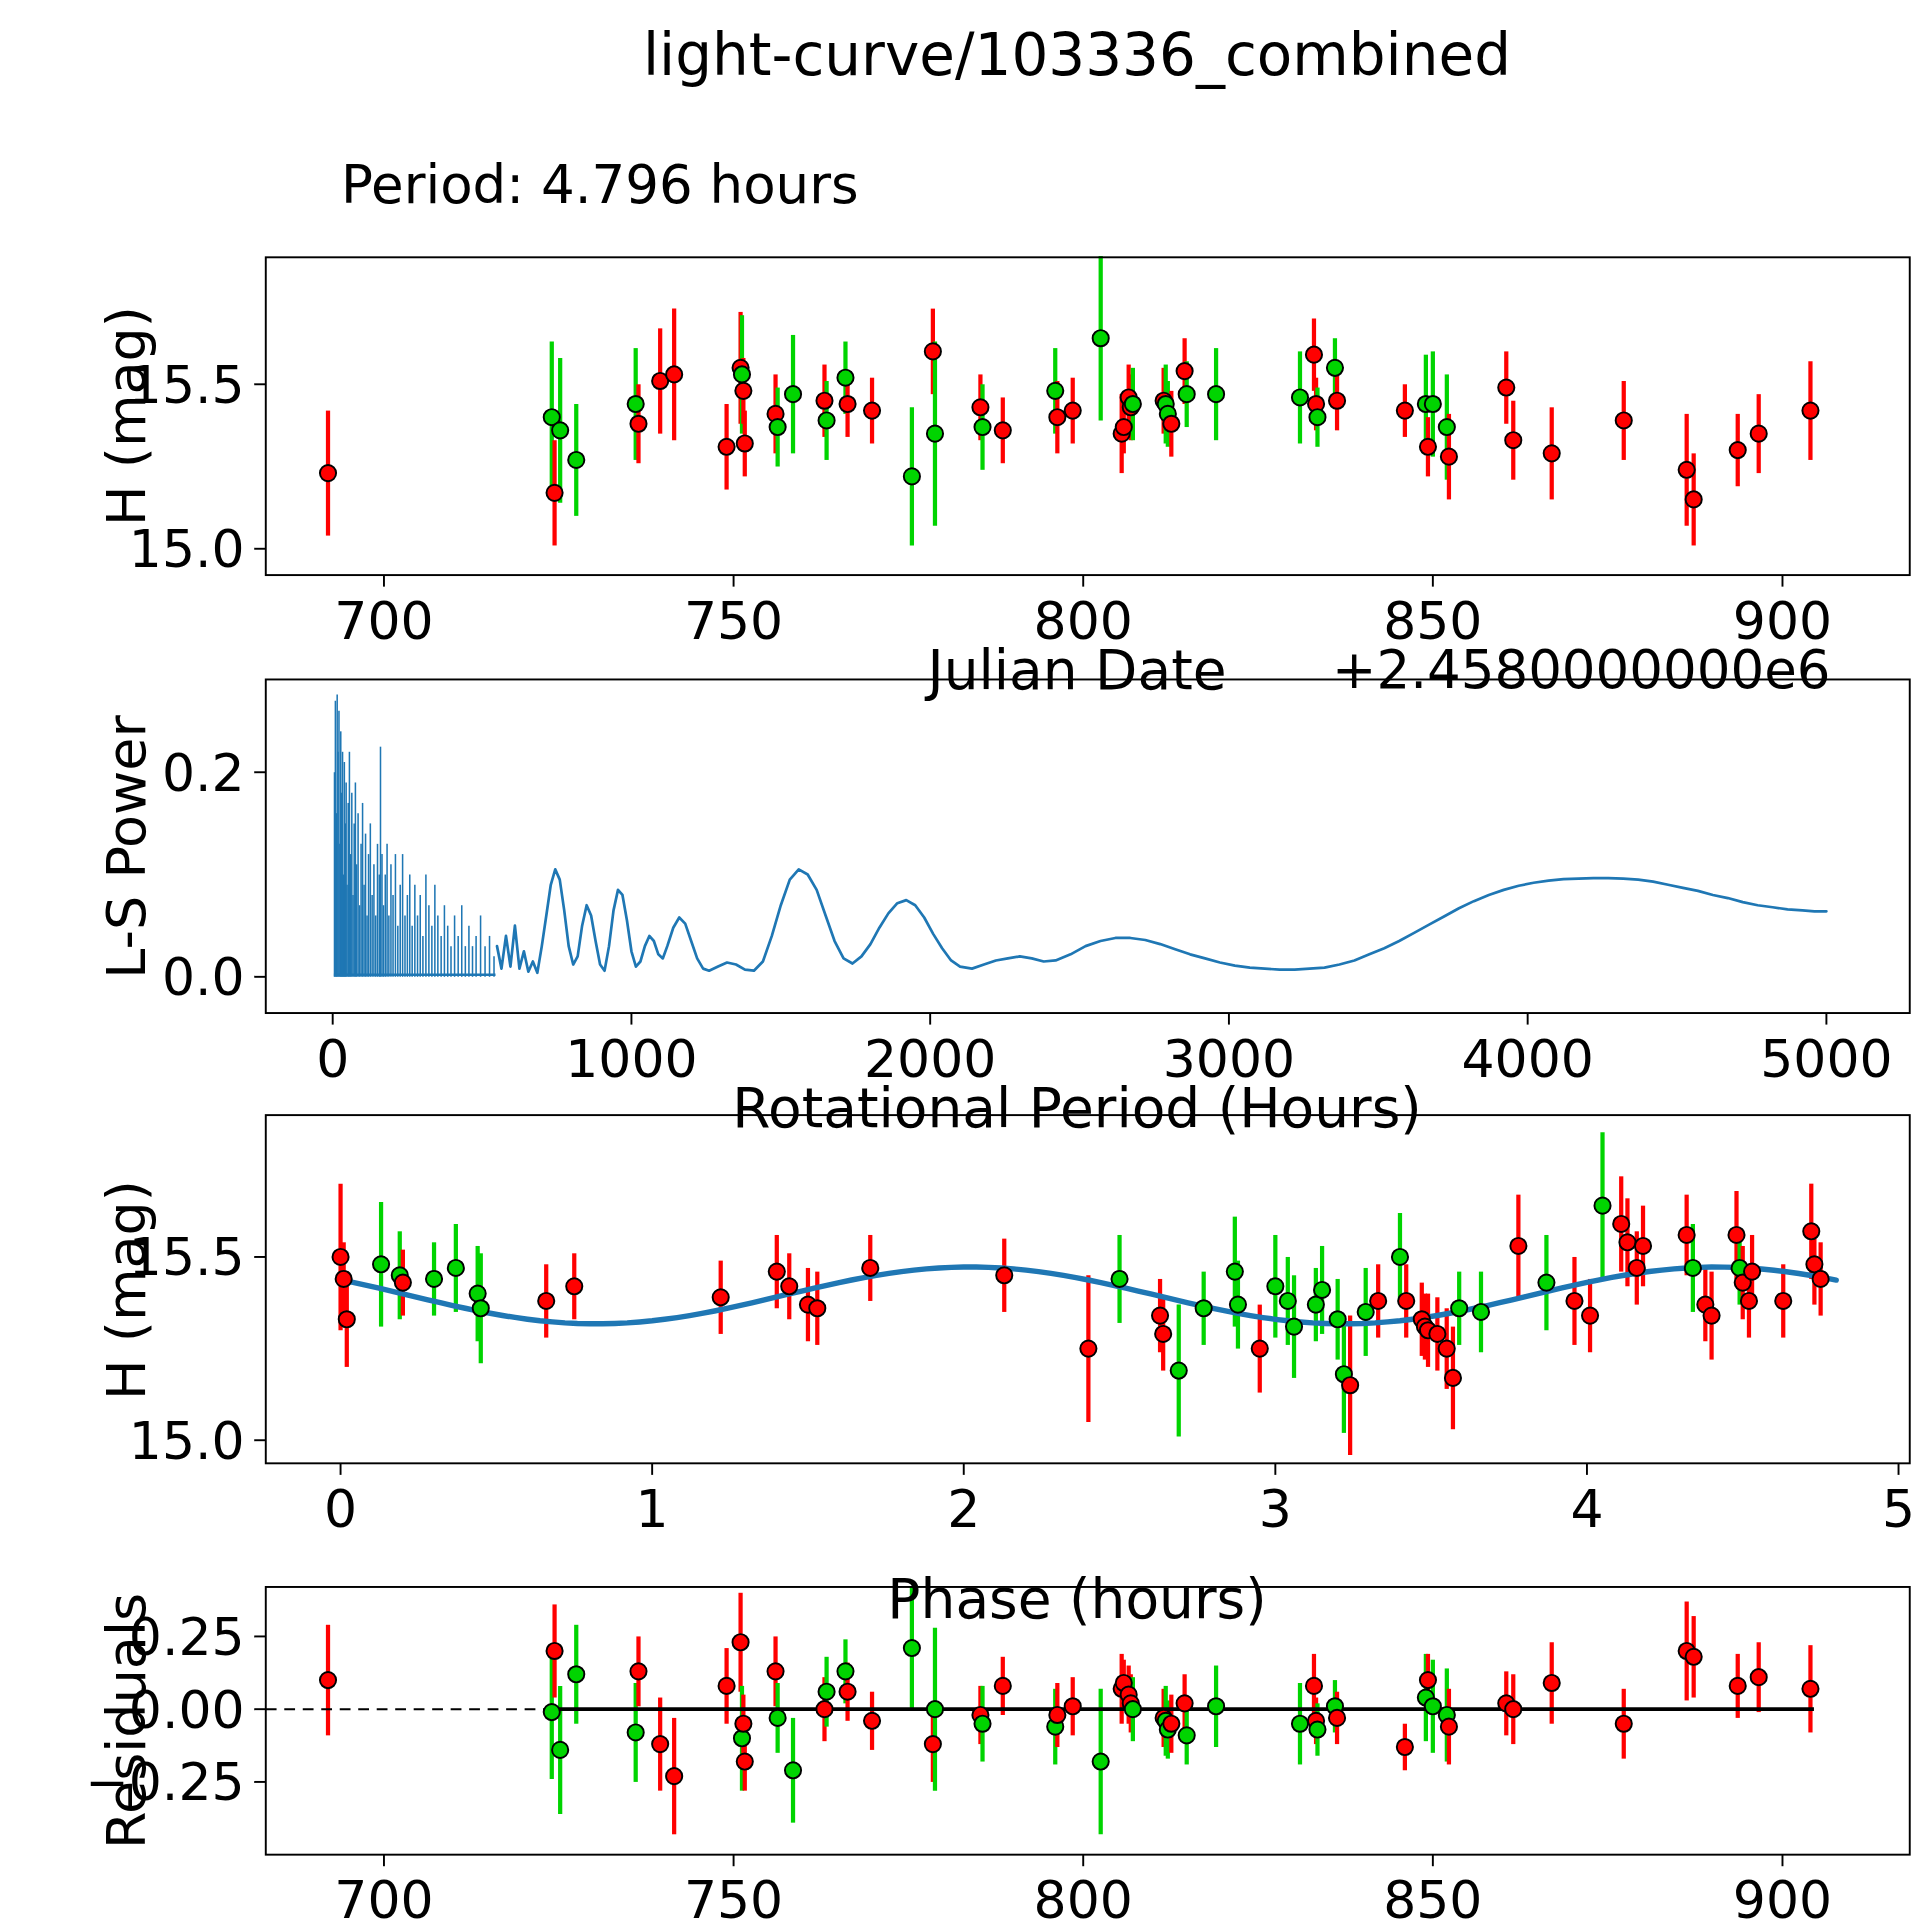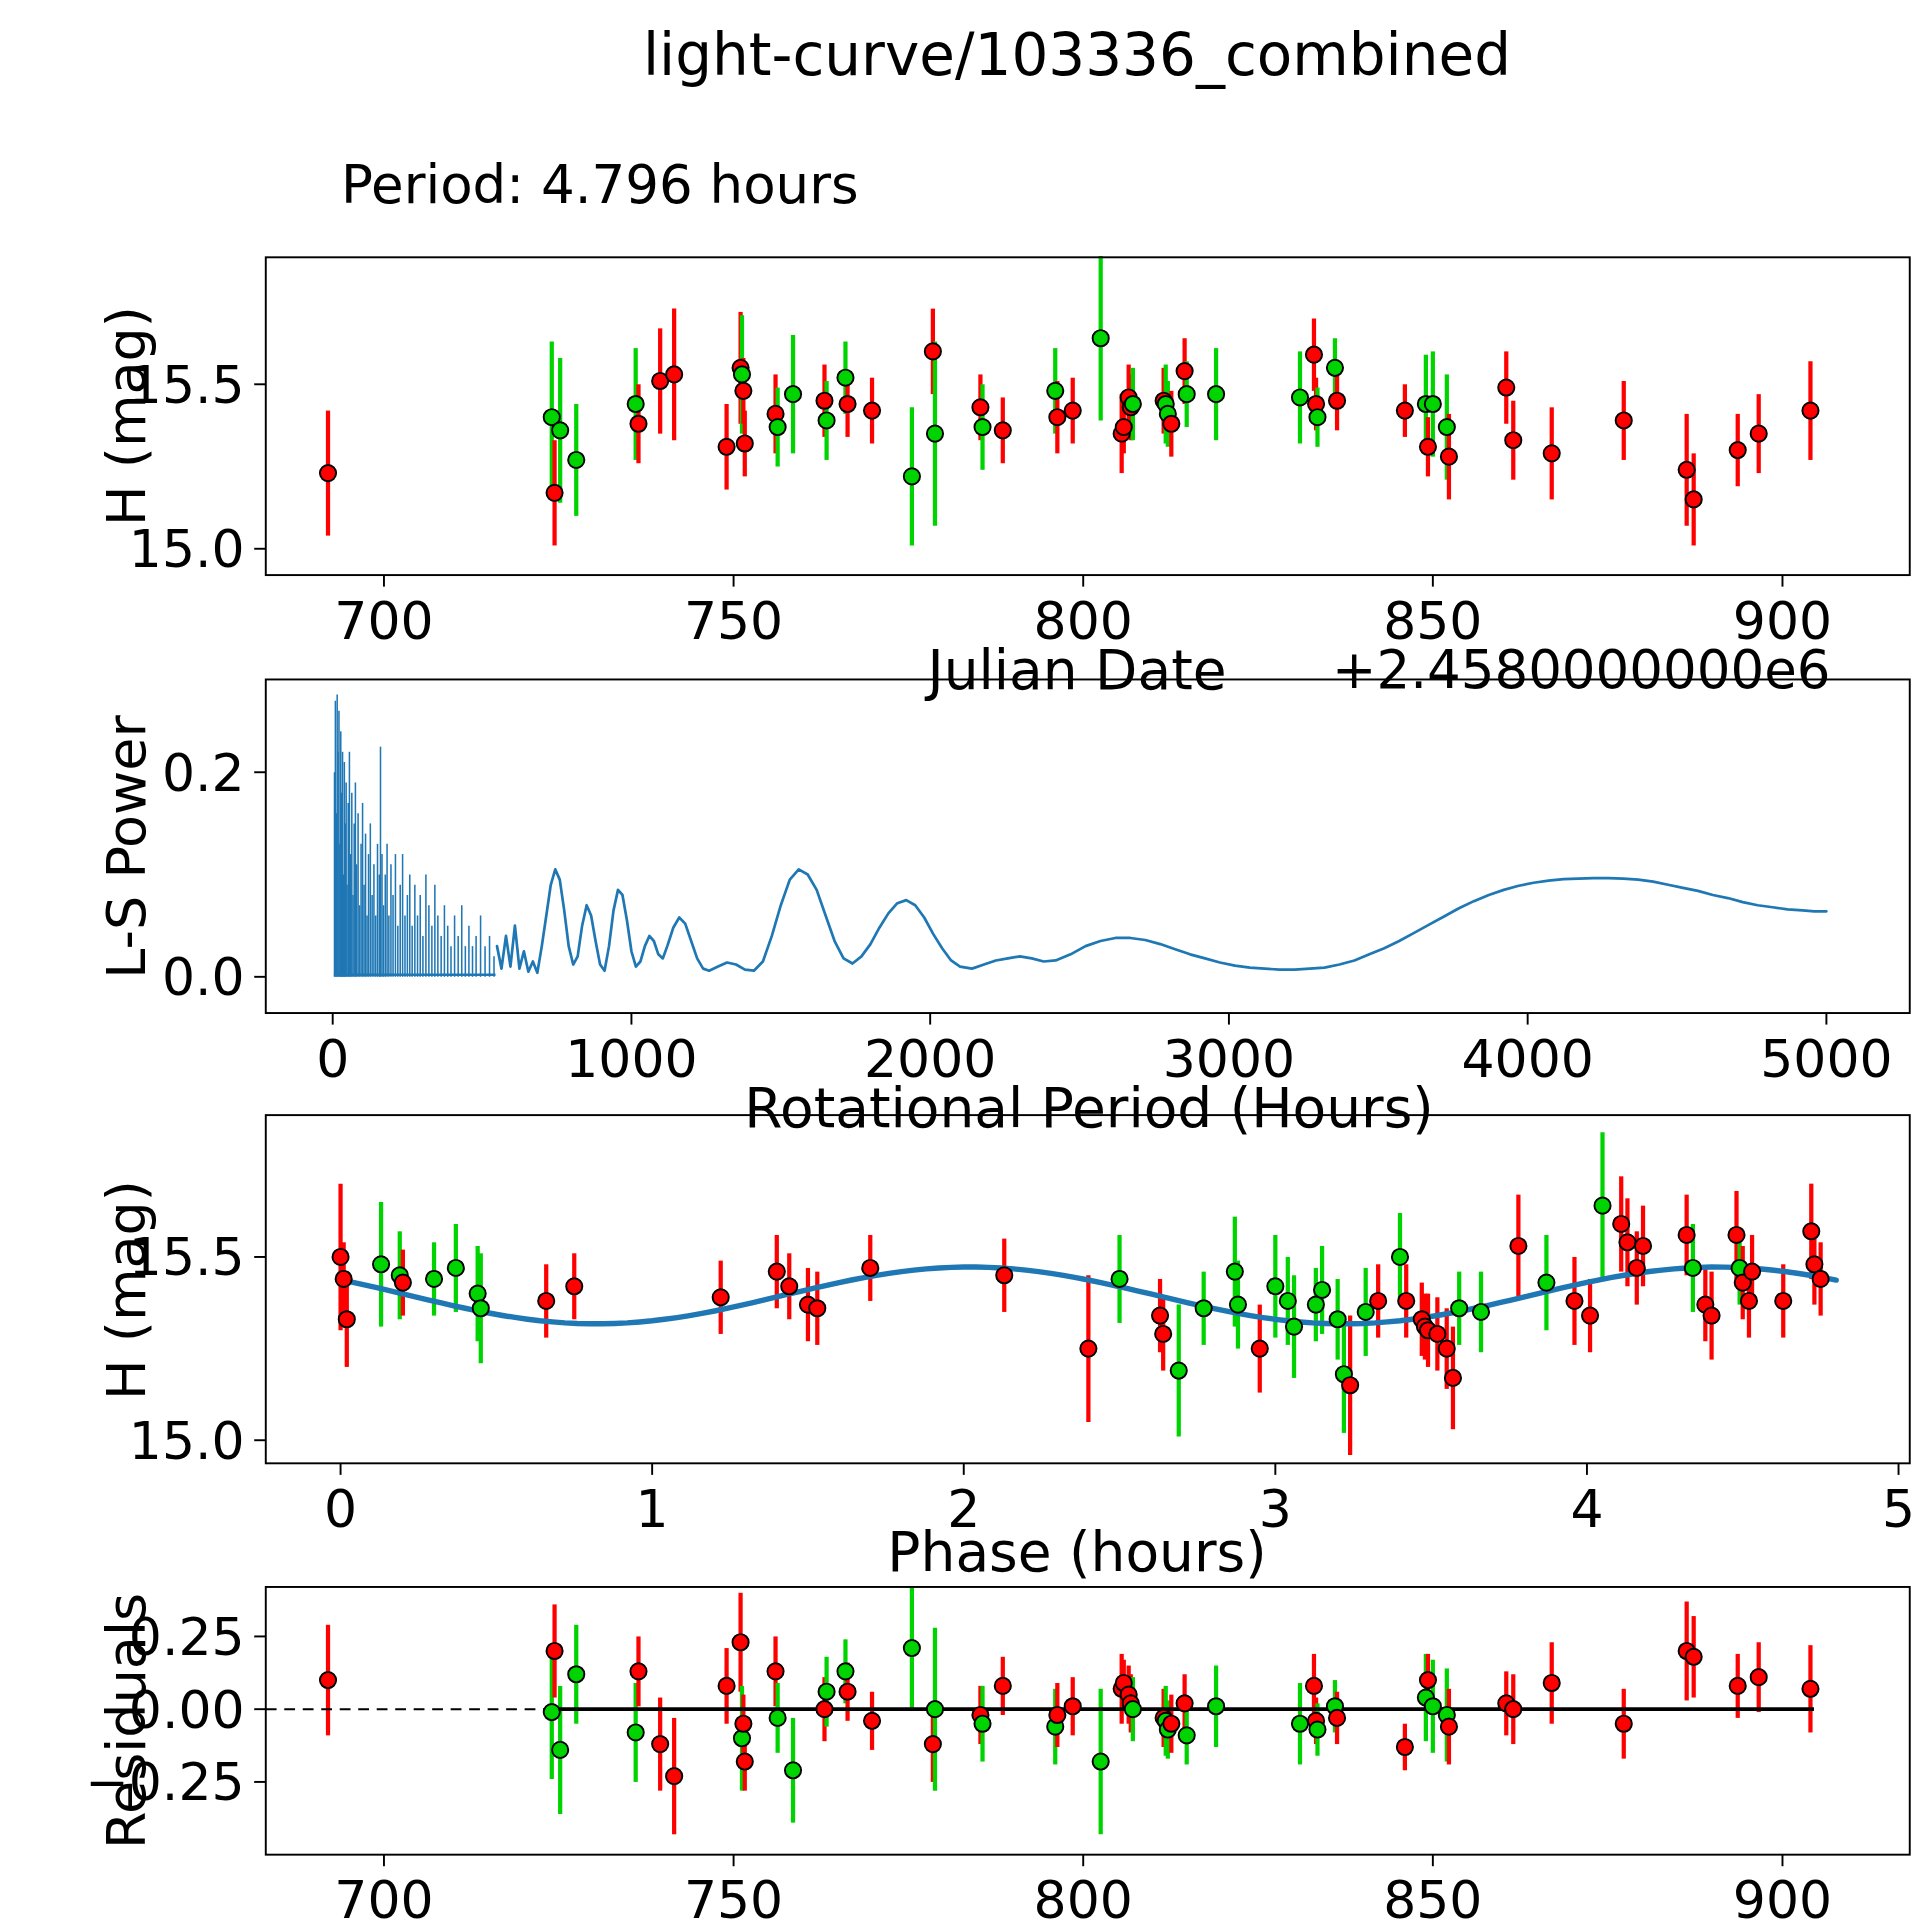--- a/index.html
+++ b/index.html
@@ -615,22 +615,22 @@
           <text x="635" y="4296.423913043478" text-anchor="end" font-size="135">0.25</text>
         </g>
       </g>
     </svg>
 
   <div class="abs ylabel" style="left: -143px; top: 385px;">H (mag)</div>
   <div class="abs xlabel" style="left:1077px;top:643px;">Julian Date</div>
   <div class="abs offset" style="left:1332px;top:643px;">+2.4580000000e6</div>
 
   <div class="abs ylabel" style="left:-143px;top:816px;">L-S Power</div>
-  <div class="abs xlabel" style="left:1077px;top:1081px;margin-left:12px;">Rotational Period (Hours)</div>
+  <div class="abs xlabel" style="left:1077px;top:1081px;">Rotational Period (Hours)</div>
 
   <div class="abs ylabel" style="left:-143px;top:1259px;">H (mag)</div>
-  <div class="abs xlabel" style="left:1077px;top:1525px;">Phase (hours)</div>
+  <div class="abs xlabel" style="left:1077px;top:1572px;">Phase (hours)</div>
 
   <div class="abs ylabel" style="left: -143px; top: 1690px;">Residuals</div>
   <div class="abs xlabel" style="left:1077px;top:1922px;">Julian Date</div>
   <div class="abs offset" style="left:1332px;top:1922px;">+2.4580000000e6</div>
 </div>
 
 
 </body></html>

